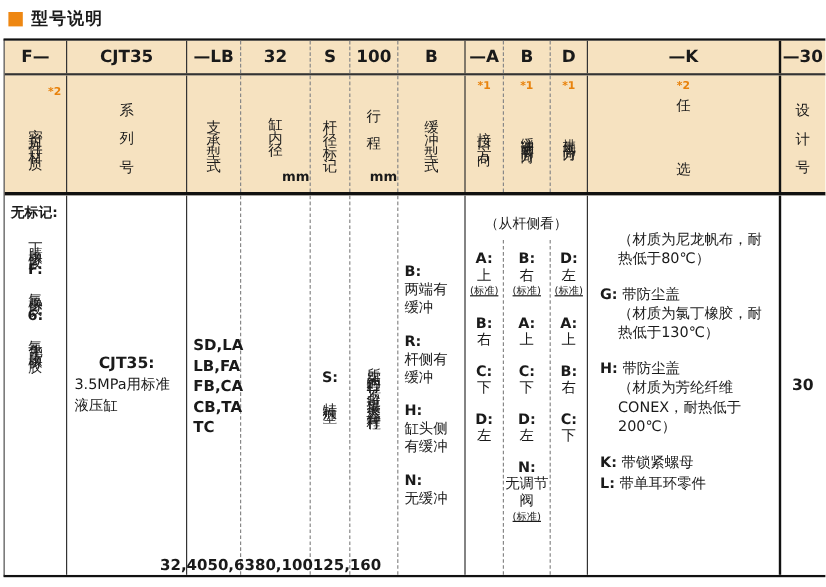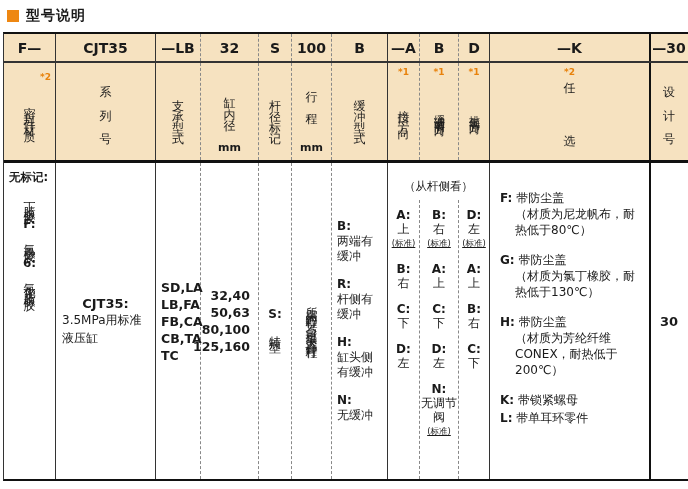--- a/index.html
+++ b/index.html
@@ -27,37 +27,37 @@
   .w-group{width:102px;}
 
   .code { display:flex; align-items:center; justify-content:center; font-weight:bold; font-size:14px; }
 
   .labelcell { display:flex; flex-direction:column; align-items:center; justify-content:center; padding:6px 0; }
   .vlabel { writing-mode:vertical-rl; text-orientation:upright; font-size:12px; line-height:1; }
   .ls-sm { letter-spacing:6px; }
   .ls-md { letter-spacing:11px; }
   .ls-lg { letter-spacing:24px; }
   .ls-xs { letter-spacing:2px; font-size:11px; }
-  .unit { position:absolute; bottom:6px; left:0; right:0; text-align:center; font-size:11px; font-weight:bold; }
+  .unit { position:absolute; bottom:6px; left:0; right:0; text-align:right; font-size:11px; font-weight:bold; }
   .pad-unit { padding-bottom:20px; }
   .marker { color:#E8820C; font-size:9px; font-weight:bold; }
   .m-right { position:absolute; top:9px; right:4px; }
   .m-top { position:absolute; top:4px; left:0; right:0; text-align:center; }
   .opt-labelcell { display:flex; flex-direction:column; align-items:center; justify-content:space-between; padding:17px 0 10px 0; font-size:12px; }
 
   .vtext { writing-mode:vertical-rl; text-orientation:upright; font-size:12px; line-height:1; letter-spacing:3px; }
 
   .body-seal { display:flex; flex-direction:column; align-items:center; padding-top:7px; }
   .seal-none { align-self:flex-start; padding-left:5px; font-size:11.5px; font-weight:bold; margin-bottom:8px; }
   .seal-code { font-size:12px; font-weight:bold; margin:12px 0 4px 0; }
   .body-series { display:flex; flex-direction:column; justify-content:center; padding:0 6px; }
   .series-code { font-size:13px; font-weight:bold; }
   .series-desc { font-size:12px; line-height:1.5; overflow-wrap:break-word; }
   .body-mount { display:flex; flex-direction:column; justify-content:center; padding-left:5px; font-weight:bold; font-size:12.5px; line-height:17px; }
-  .body-bore { display:flex; flex-direction:column; justify-content:center; align-items:flex-end; padding-right:8px; font-weight:bold; font-size:12.5px; line-height:17px; }
+  .body-bore { display:flex; flex-direction:row; justify-content:center; align-items:flex-end; padding-right:8px; font-weight:bold; font-size:12.5px; line-height:17px; }
   .body-rod { display:flex; flex-direction:column; align-items:center; justify-content:center; }
   .rod-code { font-size:12px; font-weight:bold; margin-bottom:5px; }
   .body-stroke { display:flex; align-items:center; justify-content:center; }
   .body-cushion { display:flex; flex-direction:column; justify-content:center; padding:0 5px; }
   .cu-item { margin-bottom:13px; font-size:12px; line-height:15px; }
   .cu-item:last-child { margin-bottom:0; }
   .cu-code { font-weight:bold; }
 
   .body-group { display:flex; flex-direction:column; }
   .view-note { text-align:center; font-size:11.5px; padding-top:16px; white-space:nowrap; }
@@ -286,21 +286,20 @@
               <div class="dir-code">C:</div>
               <div class="dir-value">下</div>
 
             </div>
           </div>
         </div>
       </div>
 
       <div class="cell body-options w-c11 br-t">
         <div class="opt-block">
-          <div class="opt-head"><span class="opt-code">F:</span> <span>带防尘盖</span></div>
           <div class="opt-detail">（材质为尼龙帆布，耐热低于80℃）</div>
         </div>
         <div class="opt-block">
           <div class="opt-head"><span class="opt-code">G:</span> <span>带防尘盖</span></div>
           <div class="opt-detail">（材质为氯丁橡胶，耐热低于130℃）</div>
         </div>
         <div class="opt-block">
           <div class="opt-head"><span class="opt-code">H:</span> <span>带防尘盖</span></div>
           <div class="opt-detail">（材质为芳纶纤维CONEX，耐热低于200℃）</div>
         </div>

